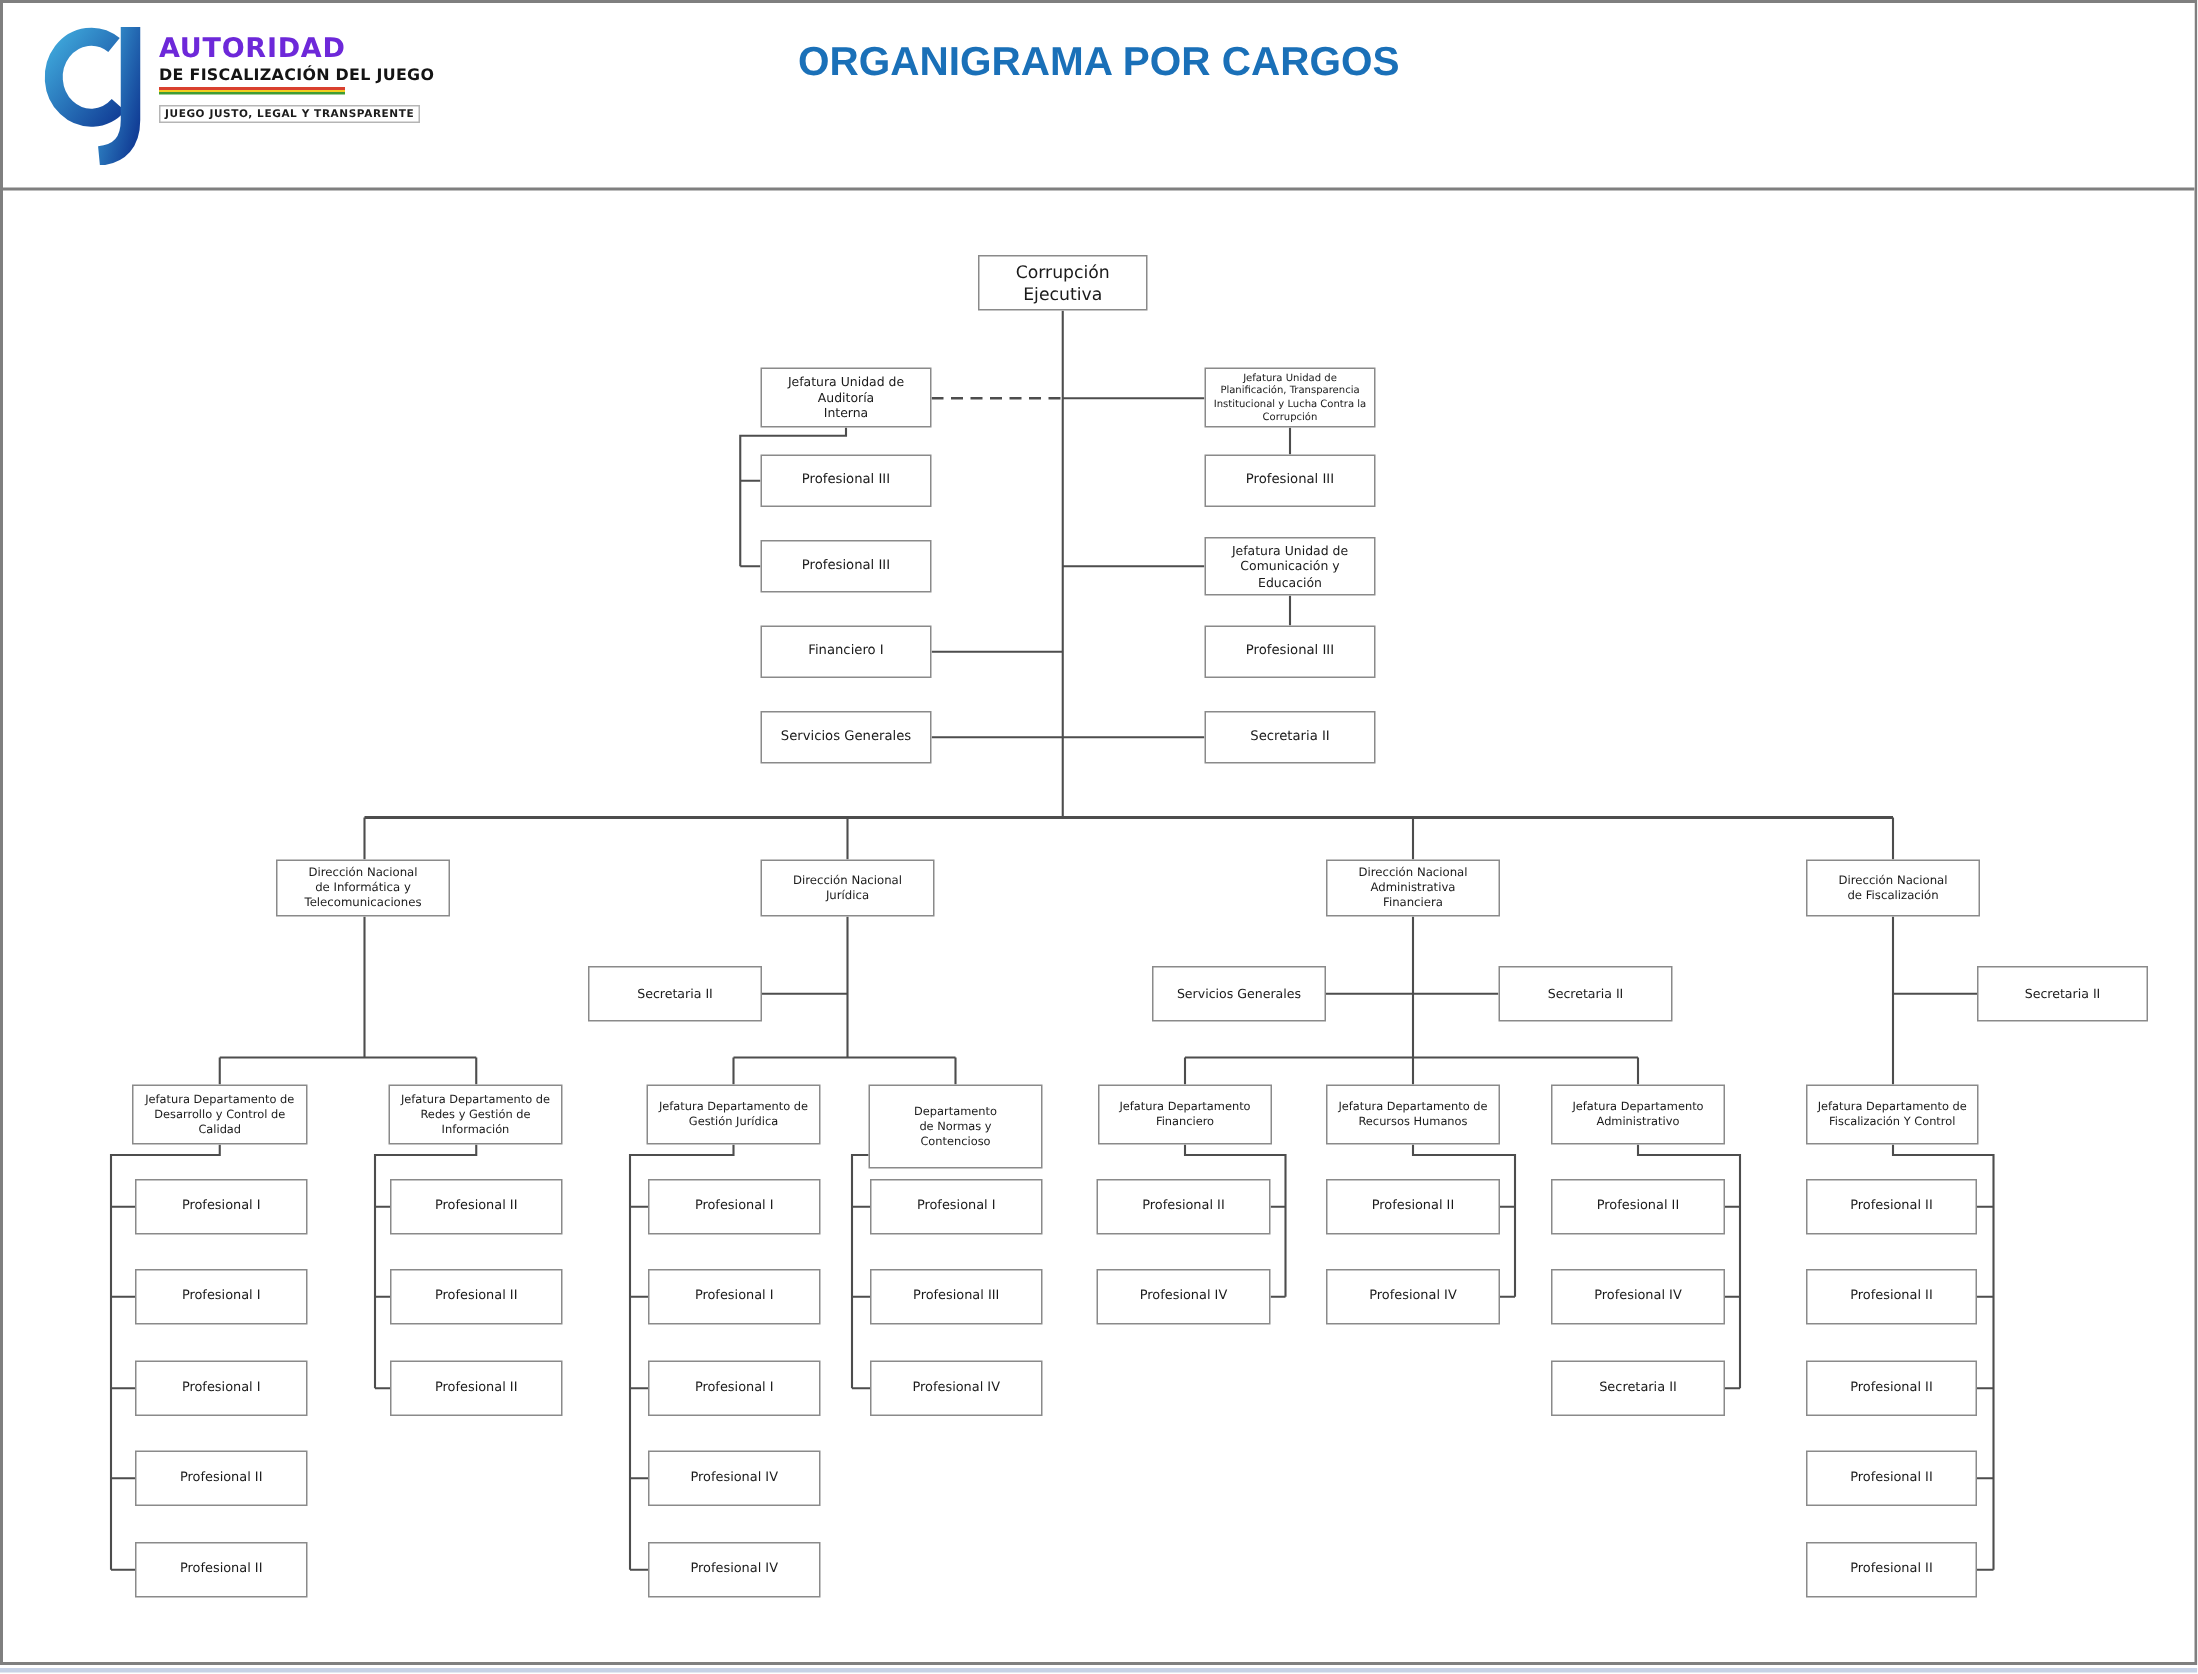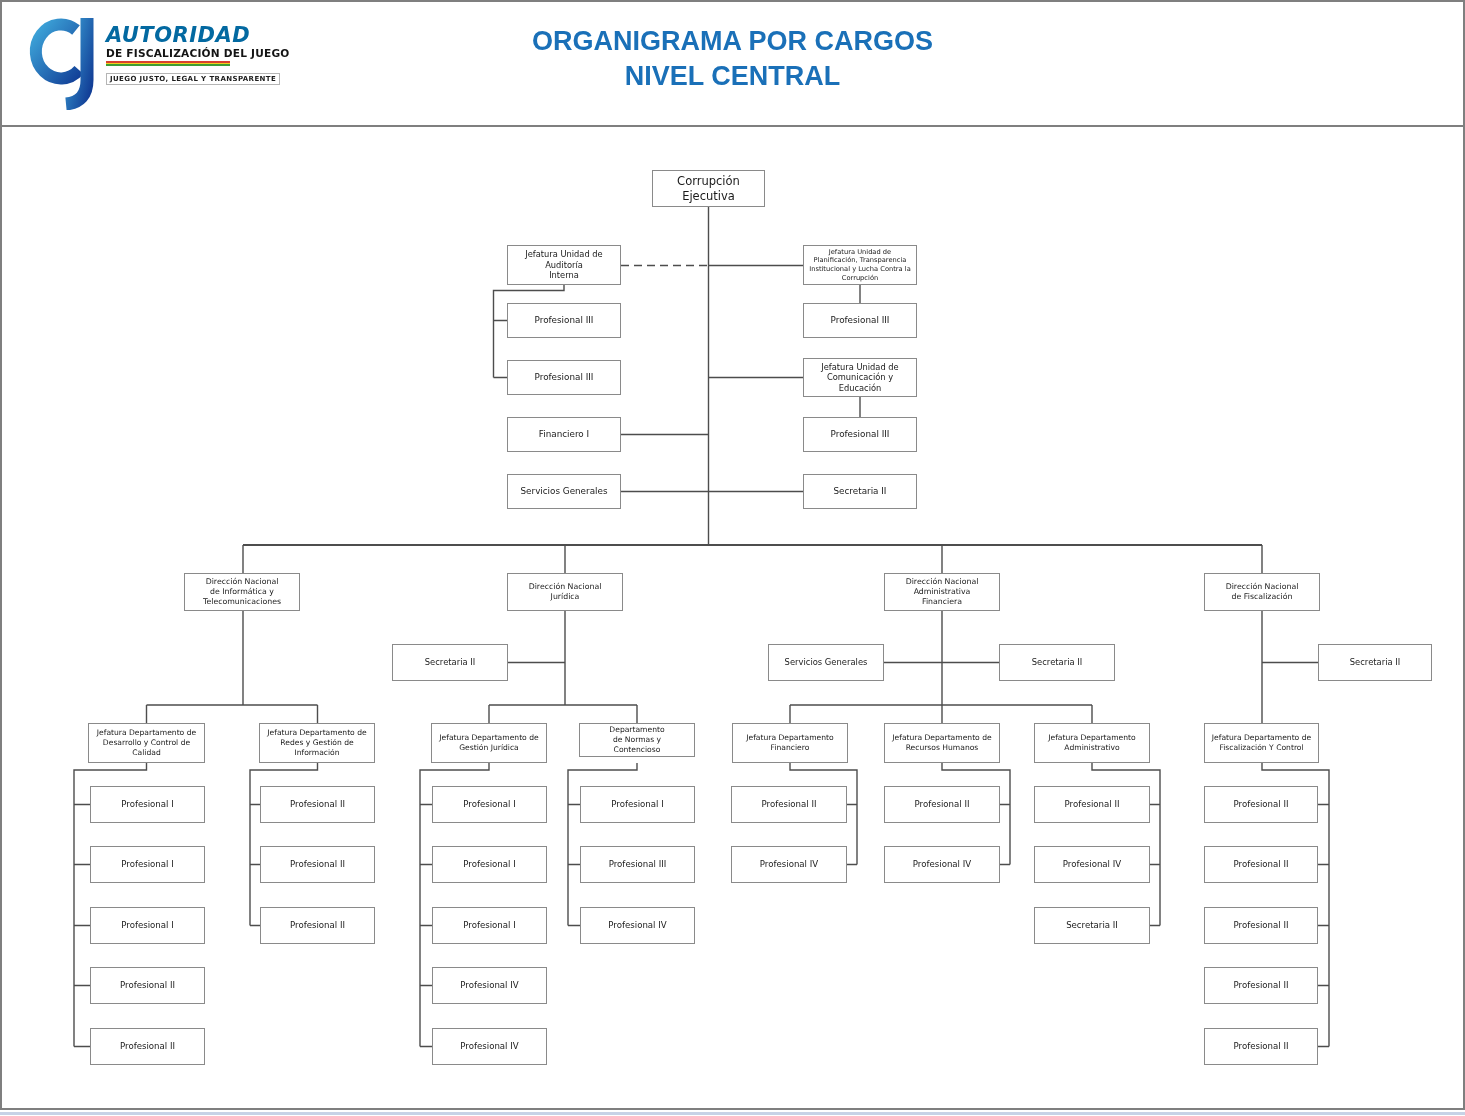--- a/index.html
+++ b/index.html
@@ -20,21 +20,21 @@
     background:#c7d2e6;
   }
   .header{
     position:absolute;left:2px;top:2px;width:1461px;height:123px;
     border-bottom:2px solid #7f7f7f;background:#fff;
   }
   
   .logo{position:absolute;left:22px;top:8px;width:300px;height:105px;}
   .logo-monogram{position:absolute;left:2px;top:4px;}
   .logo-text{position:absolute;left:82px;top:14px;width:210px;}
-  .logo-name1{font-size:21px;font-weight:bold;letter-spacing:.5px;color:#0369a1;line-height:1.05;font-style:italic;}
+  .logo-name1{font-size:18px;font-weight:bold;letter-spacing:.5px;color:#6d28d9;line-height:1.05;}
   .logo-name2{font-size:10.6px;font-weight:bold;color:#141414;margin-top:1px;letter-spacing:.2px;}
   .logo-stripe{margin-top:2px;width:124px;height:5px;
     background:linear-gradient(to bottom,#d9402e 0 34%,#f2cf1d 34% 67%,#3f9c35 67% 100%);}
   .logo-tagline{display:inline-block;margin-top:2px;border:1px solid #b5b5b5;
     padding:1px 3px;font-size:7px;font-weight:bold;color:#1c1c1c;letter-spacing:.4px;}
   
   .title{
     position:absolute;left:0;top:22px;width:1461px;text-align:center;
     font-family:"Liberation Sans",sans-serif;
     font-size:27px;font-weight:bold;line-height:1.3;color:#1a70b8;
@@ -74,21 +74,20 @@
       </svg>
       <div class="logo-text">
         <div class="logo-name1">AUTORIDAD</div>
         <div class="logo-name2">DE FISCALIZACIÓN DEL JUEGO</div>
         <div class="logo-stripe"></div>
         <div><span class="logo-tagline">JUEGO JUSTO, LEGAL Y TRANSPARENTE</span></div>
       </div>
     </div>
     <div class="title">
       <div>ORGANIGRAMA POR CARGOS</div>
-      <div>NIVEL CENTRAL</div>
     </div>
   </div>
 
   <svg class="connectors" width="1465" height="1116" viewBox="0 0 1465 1116">
     <g stroke="#4d4d4d" stroke-width="1.4" fill="none">
 
       <path d="M708.5 207 V545"></path>
 
       <path stroke-dasharray="8 5" stroke-width="1.6" d="M621 265.5 H708.5"></path>
 
@@ -168,21 +167,21 @@
   <div class="node" style="left:1318px;top:644px;width:114px;height:37px;font-size:8.4px">Secretaria II</div>
 
   <div class="node" style="left:88px;top:723px;width:117px;height:40px;font-size:7.6px">Jefatura Departamento de
 Desarrollo y Control de
 Calidad</div>
   <div class="node" style="left:259px;top:723px;width:116px;height:40px;font-size:7.6px">Jefatura Departamento de
 Redes y Gestión de
 Información</div>
   <div class="node" style="left:431px;top:723px;width:116px;height:40px;font-size:7.6px">Jefatura Departamento de
 Gestión Jurídica</div>
-  <div class="node" style="left:579px;top:723px;width:116px;height:34px;font-size:7.6px">Departamento
+  <div class="node" style="left:579px;top:723px;width:116px;height:56px;font-size:7.6px">Departamento
 de Normas y
 Contencioso</div>
   <div class="node" style="left:732px;top:723px;width:116px;height:40px;font-size:7.6px">Jefatura Departamento
 Financiero</div>
   <div class="node" style="left:884px;top:723px;width:116px;height:40px;font-size:7.6px">Jefatura Departamento de
 Recursos Humanos</div>
   <div class="node" style="left:1034px;top:723px;width:116px;height:40px;font-size:7.6px">Jefatura Departamento
 Administrativo</div>
   <div class="node" style="left:1204px;top:723px;width:115px;height:40px;font-size:7.6px">Jefatura Departamento de
 Fiscalización Y Control</div>

